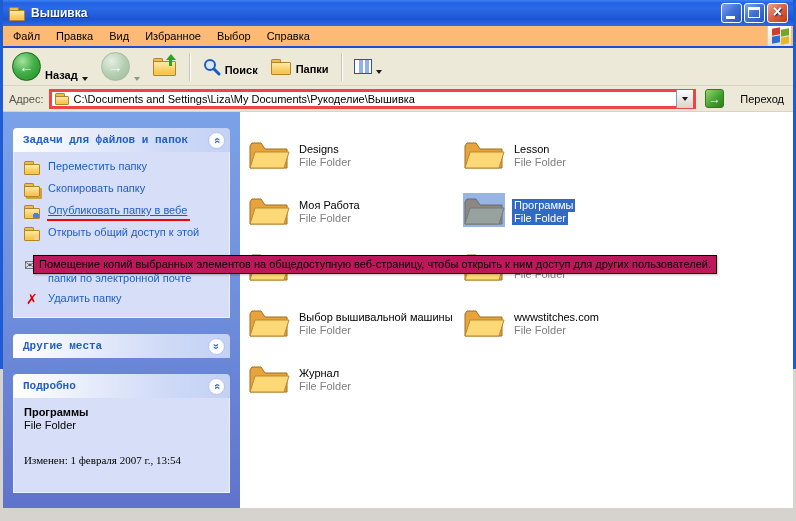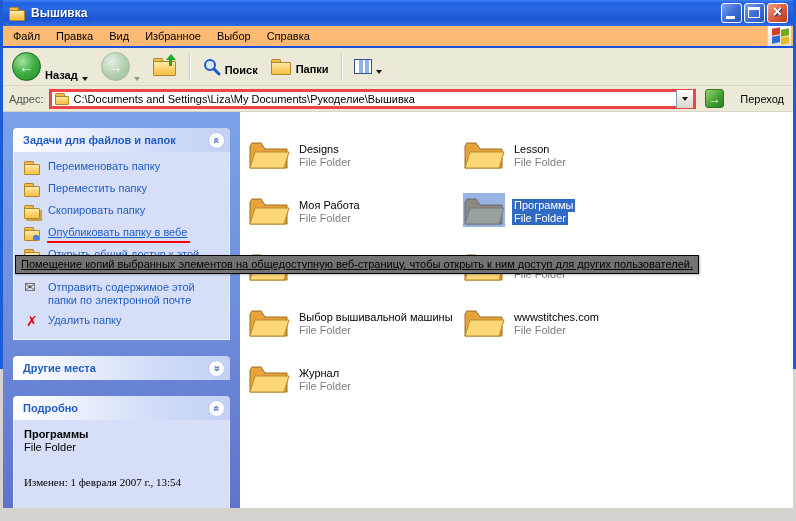--- a/index.html
+++ b/index.html
@@ -80,21 +80,21 @@
     background:linear-gradient(135deg,#9ad66f,#3f9d2f 60%,#2c7f1f);display:flex;align-items:center;justify-content:center;}
   .go-icon::before{content:"→";color:#fff;font-weight:bold;font-size:12px;}
 
   
   .main{display:flex;height:396px;background:#fff;}
   .sidebar{width:237px;flex:none;background:linear-gradient(180deg,#7ba2e8 0%,#6f90dd 45%,#6073cc 100%);
     padding:16px 10px 10px 10px;overflow:hidden;}
   .panel{margin-bottom:16px;}
   .panel-header{height:24px;border-radius:4px 4px 0 0;
     background:linear-gradient(90deg,#ffffff 0%,#cfdaf7 70%,#c3d1f5 100%);
-    display:flex;align-items:center;justify-content:space-between;padding:0 5px 0 10px;color:#215dc6;font-weight:bold;cursor:pointer;}
+    display:flex;align-items:center;justify-content:space-between;padding:0 5px 0 10px;color:#215dc6;font-weight:bold;cursor:pointer;font-family:Liberation Mono, monospace;}
   .chev{width:17px;height:17px;border-radius:50%;background:radial-gradient(circle at 40% 35%,#fff 60%,#dfe6f7);
     border:1px solid #b5c6ee;display:flex;align-items:center;justify-content:center;flex:none;}
   .chev::before{content:"«";color:#3f67c5;font-weight:bold;font-size:11px;line-height:1;}
   .chev.up{transform:rotate(90deg);}
   .chev.down{transform:rotate(-90deg);}
   .panel-body{background:#d6dff7;border:1px solid #eef2fc;border-top:none;padding:8px 6px 8px 10px;}
   .task-item{display:flex;gap:7px;margin-bottom:7px;align-items:flex-start;color:#215dc6;cursor:pointer;}
   .task-item:last-child{margin-bottom:2px;}
   .task-item.truncated{margin-bottom:18px;}
   .task-label{position:relative;line-height:13px;max-width:176px;display:inline-block;}
@@ -111,22 +111,22 @@
   .folder-item{display:flex;gap:7px;align-items:center;cursor:pointer;}
   .icon-wrap{position:relative;flex:none;width:42px;height:34px;}
   .icon-wrap svg{display:block;}
   .folder-item.selected .icon-wrap::after{content:"";position:absolute;inset:0;background:rgba(49,106,197,0.5);}
   .labels{display:flex;flex-direction:column;padding-top:3px;align-items:flex-start;}
   .folder-name{color:#000;line-height:13px;white-space:nowrap;padding:0 2px;}
   .folder-type{color:#7e7e7e;line-height:13px;padding:0 2px;}
   .folder-item.selected .folder-name,.folder-item.selected .folder-type{background:#316ac5;color:#fff;}
 
   
-  .tooltip{position:absolute;left:12px;top:255px;z-index:60;background:#737373;border:1px solid #000;
-    padding:2px 5px 3px 5px;white-space:nowrap;color:#000;box-shadow:1px 1px 2px rgba(0,0,0,0.25);text-decoration:underline;}
+  .tooltip{position:absolute;left:30px;top:255px;z-index:60;background:#be185d;border:1px solid #000;
+    padding:2px 5px 3px 5px;white-space:nowrap;color:#000;box-shadow:1px 1px 2px rgba(0,0,0,0.25);}
 </style>
 </head>
 <body>
 
 <div class="window">
 
   <div class="titlebar">
     <span class="task-icon titlebar-folder-icon"></span>
     <span class="title-text">Вышивка</span>
     <span class="win-controls">
@@ -216,24 +216,20 @@
 
     <div class="sidebar">
 
       <div class="panel">
         <div class="panel-header">
           <span>Задачи для файлов и папок</span>
           <span class="chev up"></span>
         </div>
         <div class="panel-body">
 
-            <div class="task-item">
-              <span class="task-icon rename-folder-icon"></span>
-              <span class="task-label">Переименовать папку</span>
-            </div>
 
             <div class="task-item">
               <span class="task-icon move-folder-icon"></span>
               <span class="task-label">Переместить папку</span>
             </div>
 
             <div class="task-item">
               <span class="task-icon copy-folder-icon"></span>
               <span class="task-label">Скопировать папку</span>
             </div>

